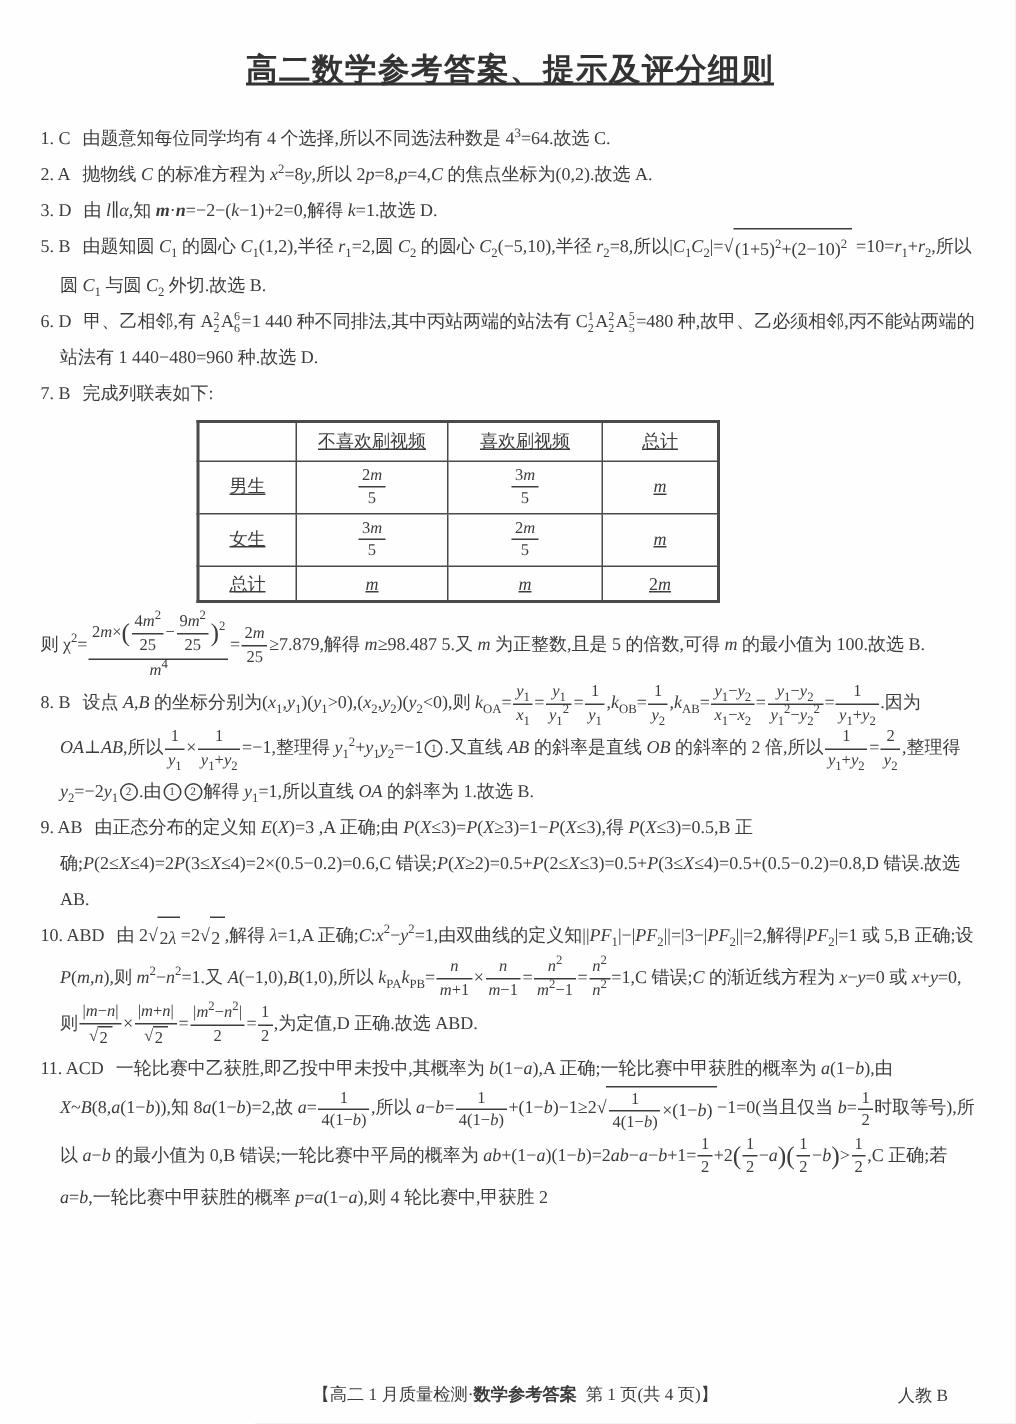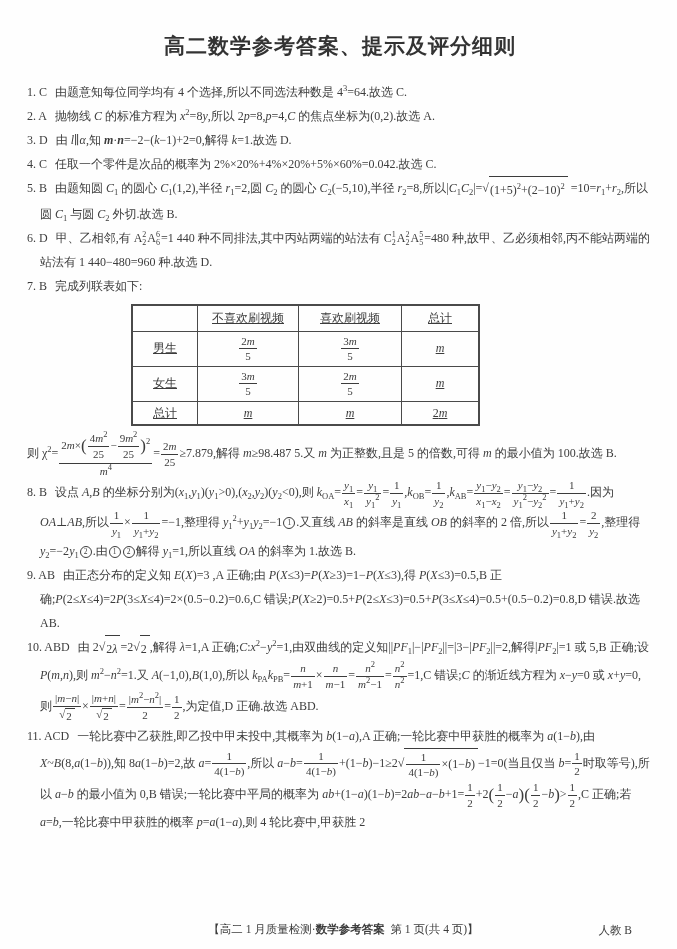--- a/index.html
+++ b/index.html
@@ -4,21 +4,21 @@
 <style>
   html,body{margin:0;padding:0;background:#e8e8e8;}
   .page{
     width:677px;height:949px;background:#fefefe;position:relative;
     font-family:"Liberation Serif","DejaVu Serif",serif;color:#3c3c3c;
     overflow:hidden;margin:0 auto;
   }
   .content-area{padding:24px 24px 0 27px;}
   .title{
     text-align:center;font-size:21px;font-weight:700;letter-spacing:1px;
-    margin:8px 0 20px 0;color:#333;
+    margin:8px 0 20px 0;color:#333;text-decoration:underline;
   }
   .sol{
     font-size:12px;line-height:24px;padding-left:13px;text-indent:-13px;
     margin:0;
   }
   .sol .label{margin-right:8px;white-space:nowrap;margin-top:30px;}
   .sol.cont{margin-top:2px;}
   
   i{font-style:italic;}
   sup,sub{font-size:8.5px;line-height:0;}
@@ -74,23 +74,20 @@
     </div>
 
     <div class="sol">
       <span class="label">2. A</span><span class="content">抛物线 <i>C</i> 的标准方程为 <i>x</i><sup>2</sup>=8<i>y</i>,所以 2<i>p</i>=8,<i>p</i>=4,<i>C</i> 的焦点坐标为(0,2).故选 A.</span>
     </div>
 
     <div class="sol">
       <span class="label">3. D</span><span class="content">由 <i>l</i>∥<i>α</i>,知 <b><i>m</i></b>·<b><i>n</i></b>=−2−(<i>k</i>−1)+2=0,解得 <i>k</i>=1.故选 D.</span>
     </div>
 
-    <div class="sol">
-      <span class="label">4. C</span><span class="content">任取一个零件是次品的概率为 2%×20%+4%×20%+5%×60%=0.042.故选 C.</span>
-    </div>
 
     <div class="sol">
       <span class="label">5. B</span><span class="content">由题知圆 <i>C</i><sub>1</sub> 的圆心 <i>C</i><sub>1</sub>(1,2),半径 <i>r</i><sub>1</sub>=2,圆 <i>C</i><sub>2</sub> 的圆心 <i>C</i><sub>2</sub>(−5,10),半径 <i>r</i><sub>2</sub>=8,所以|<i>C</i><sub>1</sub><i>C</i><sub>2</sub>|=<span class="sqrt">√<span class="rad">(1+5)<sup>2</sup>+(2−10)<sup>2</sup></span></span> =10=<i>r</i><sub>1</sub>+<i>r</i><sub>2</sub>,所以圆 <i>C</i><sub>1</sub> 与圆 <i>C</i><sub>2</sub> 外切.故选 B.</span>
     </div>
 
     <div class="sol">
       <span class="label">6. D</span><span class="content">甲、乙相邻,有 A<span class="ss"><span>2</span><span>2</span></span>A<span class="ss"><span>6</span><span>6</span></span>=1 440 种不同排法,其中丙站两端的站法有 C<span class="ss"><span>1</span><span>2</span></span>A<span class="ss"><span>2</span><span>2</span></span>A<span class="ss"><span>5</span><span>5</span></span>=480 种,故甲、乙必须相邻,丙不能站两端的站法有 1 440−480=960 种.故选 D.</span>
     </div>
 
     <div class="sol">

